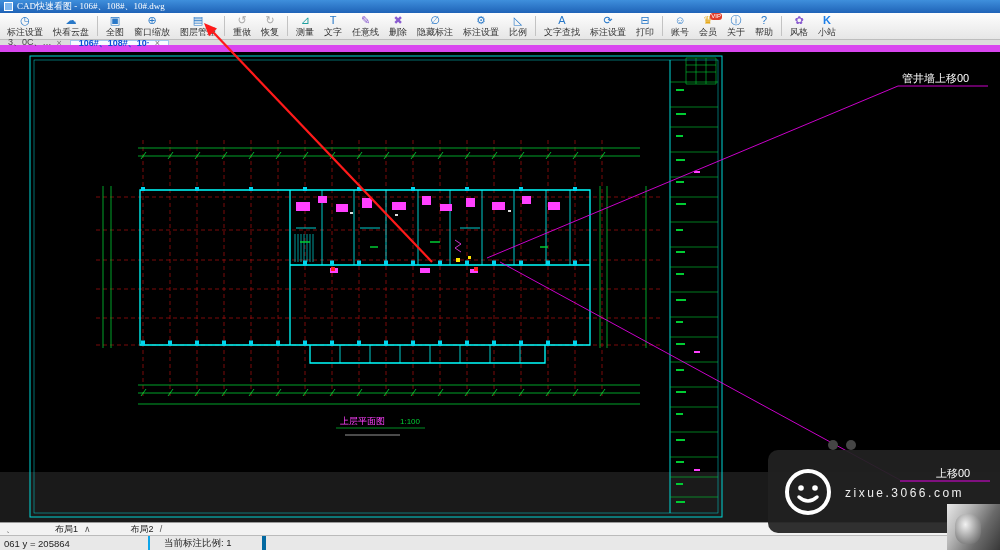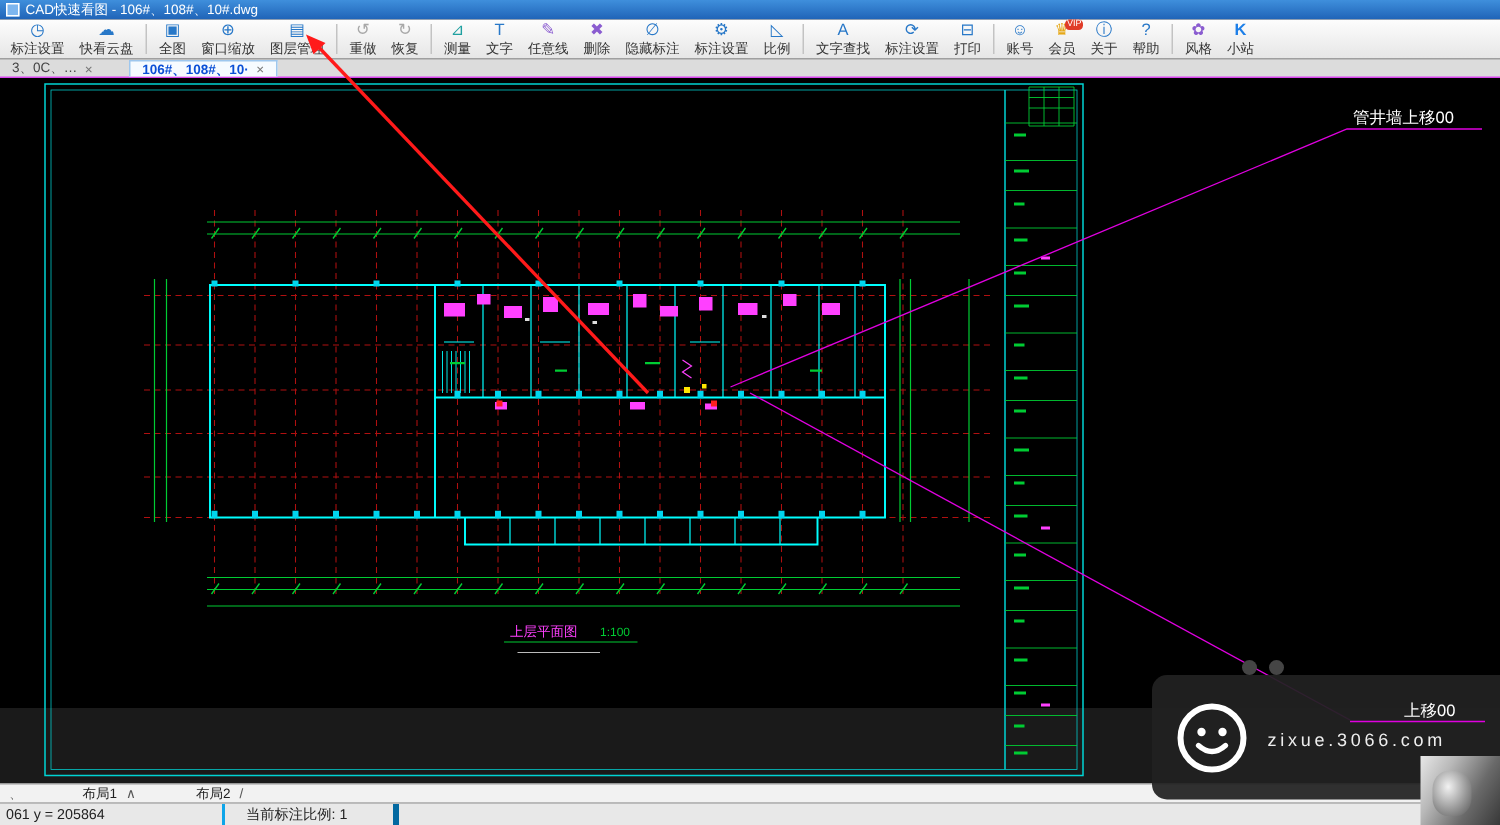--- a/index.html
+++ b/index.html
@@ -1,40 +1,40 @@
 <!DOCTYPE html>
 <html><head>
 <meta charset="utf-8">
 <style>
   html,body{margin:0;padding:0;width:1000px;height:550px;overflow:hidden;
     font-family:"Liberation Sans","DejaVu Sans",sans-serif;background:#1a1a1a;position:relative;}
   
   .titlebar{position:absolute;left:0;top:0;width:1000px;height:13px;
     background:linear-gradient(#3f8fdc,#1f63b7);display:flex;align-items:center;
-    color:#fff;font-size:9px;padding-left:4px;box-sizing:border-box;white-space:nowrap;overflow:hidden;}
+    color:#fff;font-size:9px;padding-left:4px;box-sizing:border-box;white-space:nowrap;overflow:hidden;font-family:Liberation Serif, serif;}
   .title-ic{width:7px;height:7px;border:1px solid #fff;margin-right:4px;background:#7db6ef;flex:none;}
   
   .toolbar{position:absolute;left:0;top:13px;width:1000px;height:27px;
     background:linear-gradient(#fdfdfd,#e6e6e6);border-bottom:1px solid #bdbdbd;
     display:flex;align-items:center;box-sizing:border-box;padding-left:2px;}
   .tb-item{display:flex;flex-direction:column;align-items:center;justify-content:center;
     padding:0 5px;height:26px;cursor:pointer;position:relative;}
   .tb-icon{font-size:11px;line-height:11px;height:12px;color:#2878c8;}
   .c-gray{color:#a8a8a8;}
   .c-gold{color:#e6a817;}
   .c-purple{color:#8a5cd0;}
   .c-teal{color:#1fa0a0;}
   .c-kblue{color:#1d7fe8;font-weight:bold;}
   .tb-label{font-size:9px;color:#333;line-height:10px;white-space:nowrap;}
   .tb-sep{width:1px;height:20px;background:#c3c3c3;margin:0 3px;flex:none;}
   .vip-badge{position:absolute;top:0;right:0;font-size:6px;color:#fff;background:#e03c28;
     border-radius:3px;padding:0 1px;line-height:7px;}
   
   .tabbar{position:absolute;left:0;top:40px;width:1000px;height:12px;background:#dcdcdc;
-    display:flex;align-items:stretch;border-bottom:1px solid #d946ef;box-sizing:border-box;font-size:9px;gap:16px;}
+    display:flex;align-items:stretch;border-bottom:7px solid #d946ef;box-sizing:border-box;font-size:9px;}
   .tab{display:flex;align-items:center;padding:0 8px;color:#444;cursor:pointer;white-space:nowrap;}
   .tab.active{background:#f6fbff;color:#0a4fd6;font-weight:bold;border:1px solid #9ec7ee;border-bottom:none;align-items:center;}
   .tab-close{margin-left:5px;color:#777;font-weight:normal;}
   
   .canvas{position:absolute;left:0;top:52px;width:1000px;height:420px;background:#000;z-index:1;}
   .canvas svg{display:block;}
   svg text{font-family:"Liberation Sans","DejaVu Sans",sans-serif;}
   .t-white{fill:#ffffff;font-size:11px;}
   .t-title{fill:#ff40ff;font-size:9px;}
   .t-scale{fill:#00cc33;font-size:8px;}

